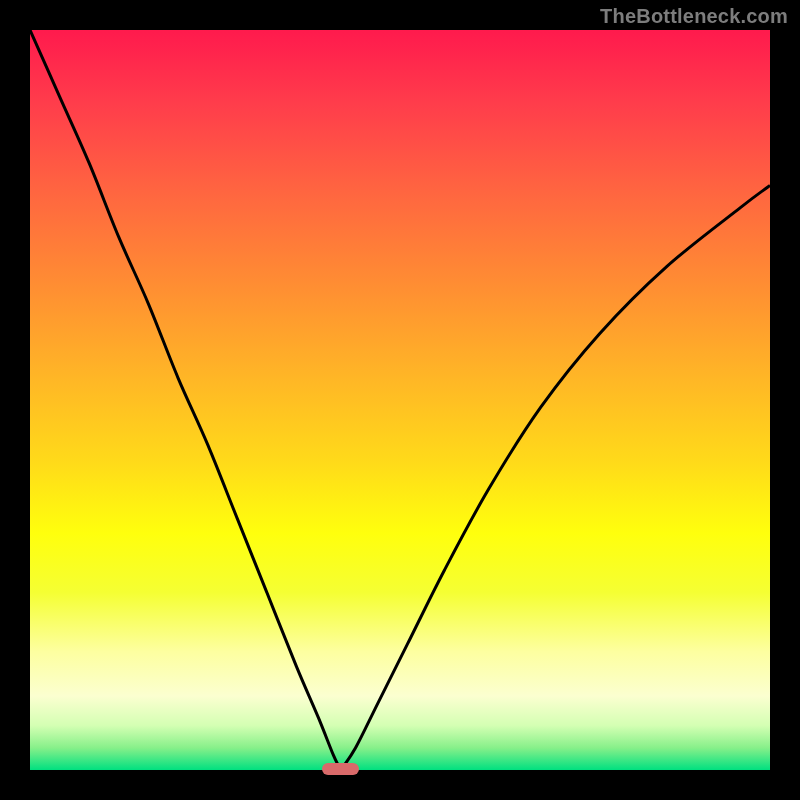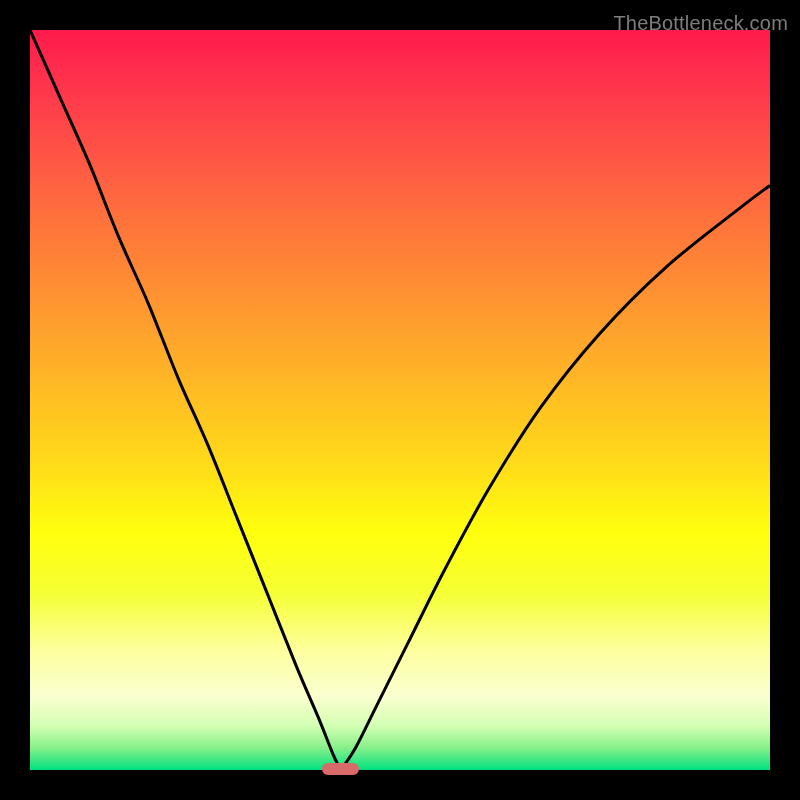--- a/index.html
+++ b/index.html
@@ -49,25 +49,25 @@
     height: 740px;
   }
   .marker {
     position: absolute;
     height: 12px;
     border-radius: 6px;
     background: #d96a6a;
   }
   .attribution {
     position: absolute;
-    top: 12px;
+    top: 5px;
     right: 12px;
     color: #7d7d7d;
     font-size: 20px;
-    font-weight: 400;
+    font-weight: 700;
     letter-spacing: 0.2px;
   }
 </style>
 </head>
 <body>
 
 <div class="frame">
   <div class="plot">
     <svg class="curves" viewBox="0 0 740 740" preserveAspectRatio="none">
       <path fill="none" stroke="#000" stroke-width="3" d="M 0 0 C 4.933333333333334 11.100000000000003 19.733333333333334 44.40000000000002 29.6 66.60000000000002 C 39.46666666666667 88.80000000000003 49.333333333333336 109.76666666666671 59.2 133.20000000000005 C 69.06666666666666 156.63333333333338 78.93333333333334 183.7666666666667 88.8 207.20000000000005 C 98.66666666666666 230.63333333333338 108.53333333333333 250.3666666666667 118.4 273.8 C 128.26666666666668 297.23333333333335 138.13333333333333 324.3666666666666 148 347.79999999999995 C 157.86666666666667 371.2333333333333 167.73333333333332 390.96666666666664 177.6 414.4 C 187.46666666666667 437.8333333333333 197.33333333333334 463.7333333333333 207.20000000000002 488.4 C 217.0666666666667 513.0666666666666 226.93333333333334 537.7333333333333 236.8 562.4 C 246.66666666666669 587.0666666666666 257.76666666666665 615.4333333333333 266.4 636.4 C 275.0333333333333 657.3666666666667 282.43333333333334 673.4000000000001 288.6 688.2 C 294.7666666666667 703 299.7 716.5666666666667 303.4 725.2 C 307.09999999999997 733.8333333333334 309.56666666666666 737.5333333333333 310.8 740" id="path-left"></path>

